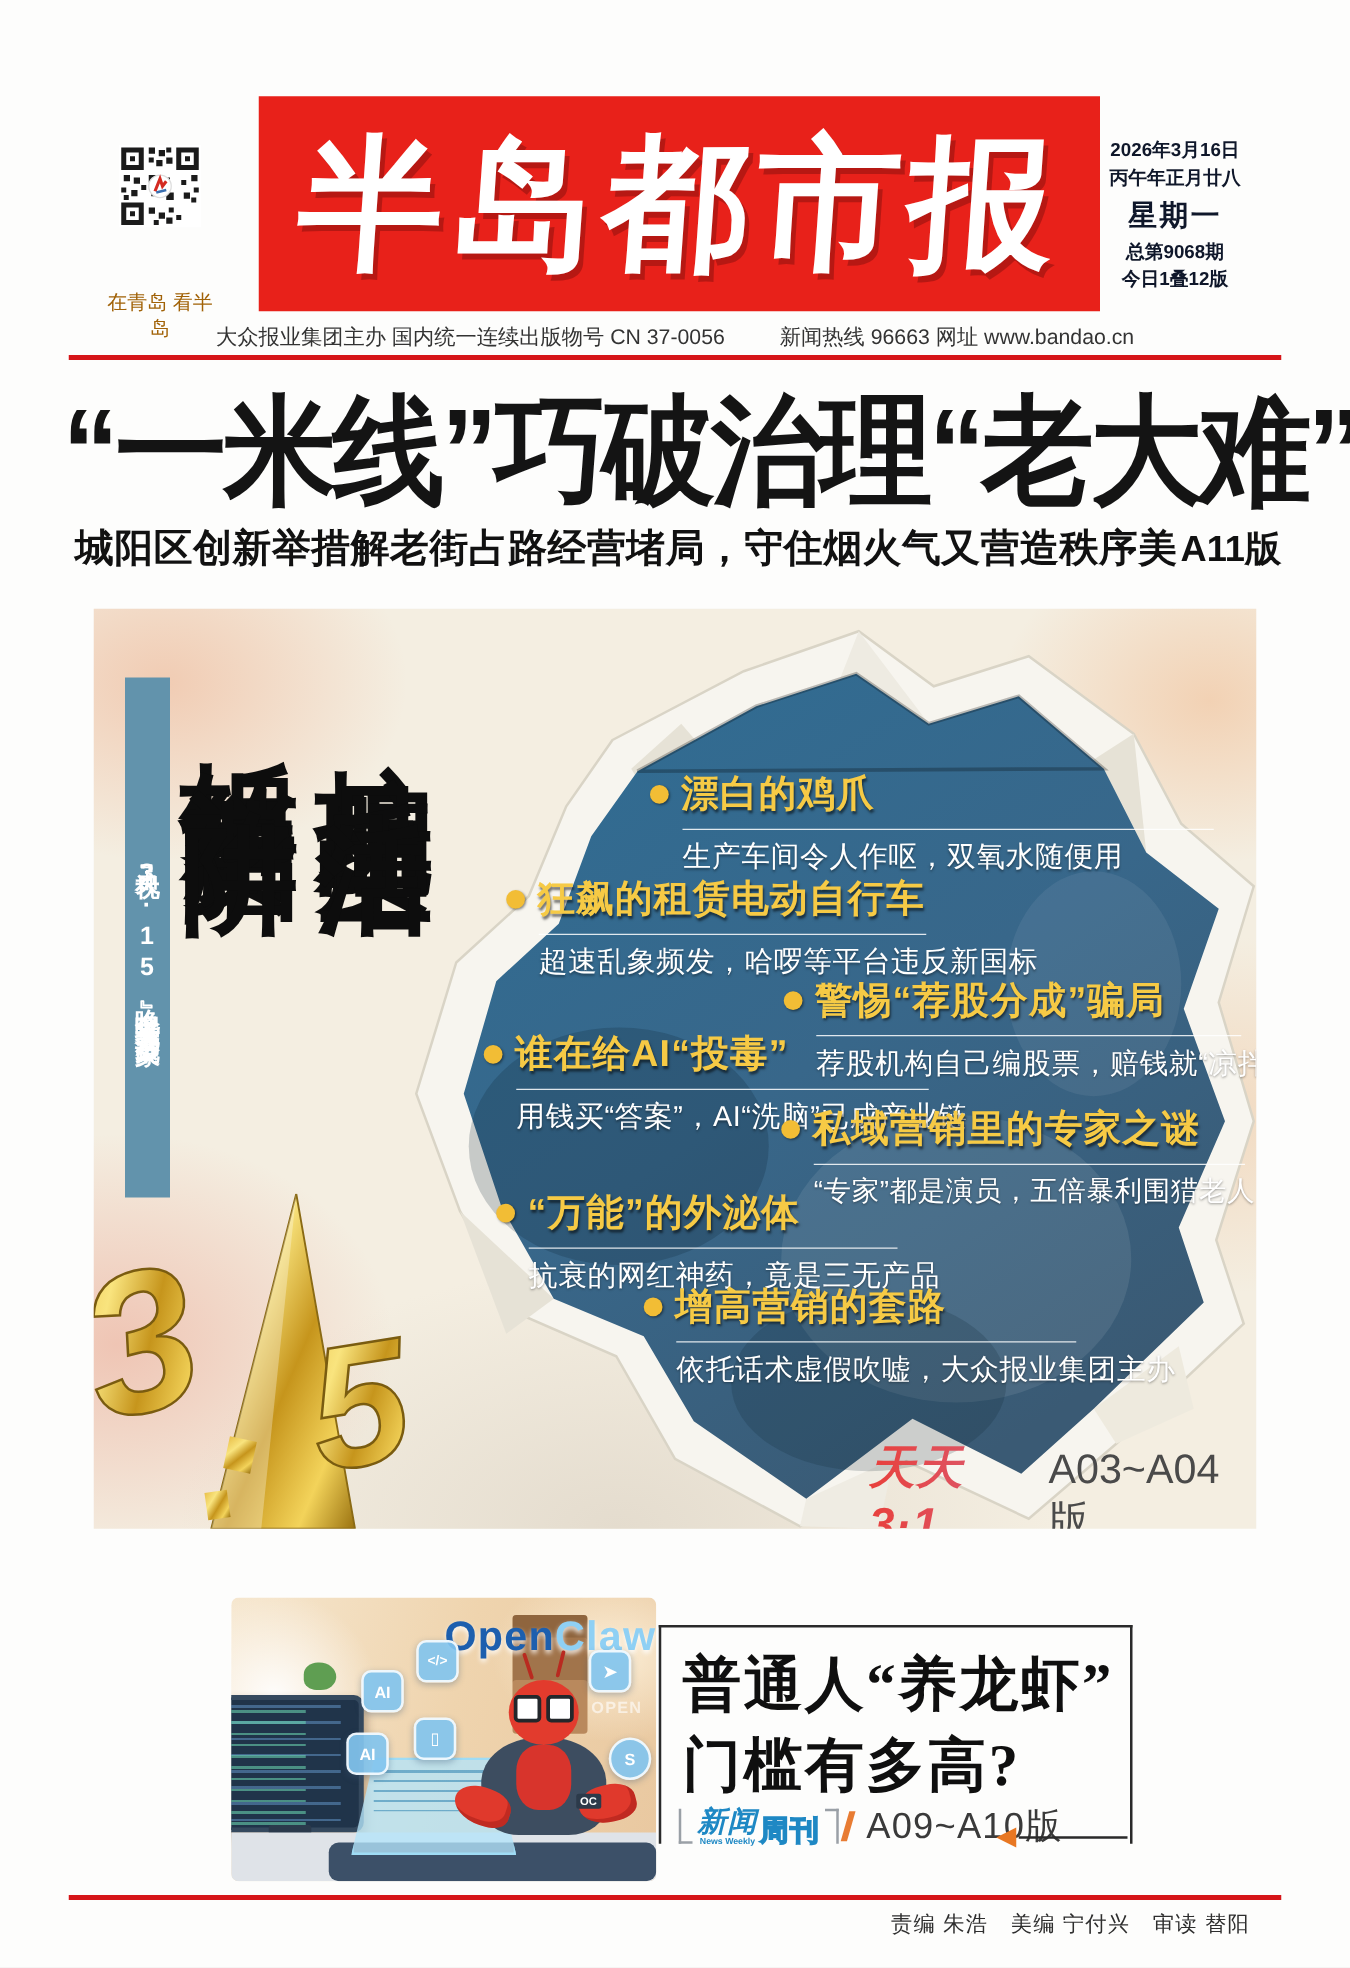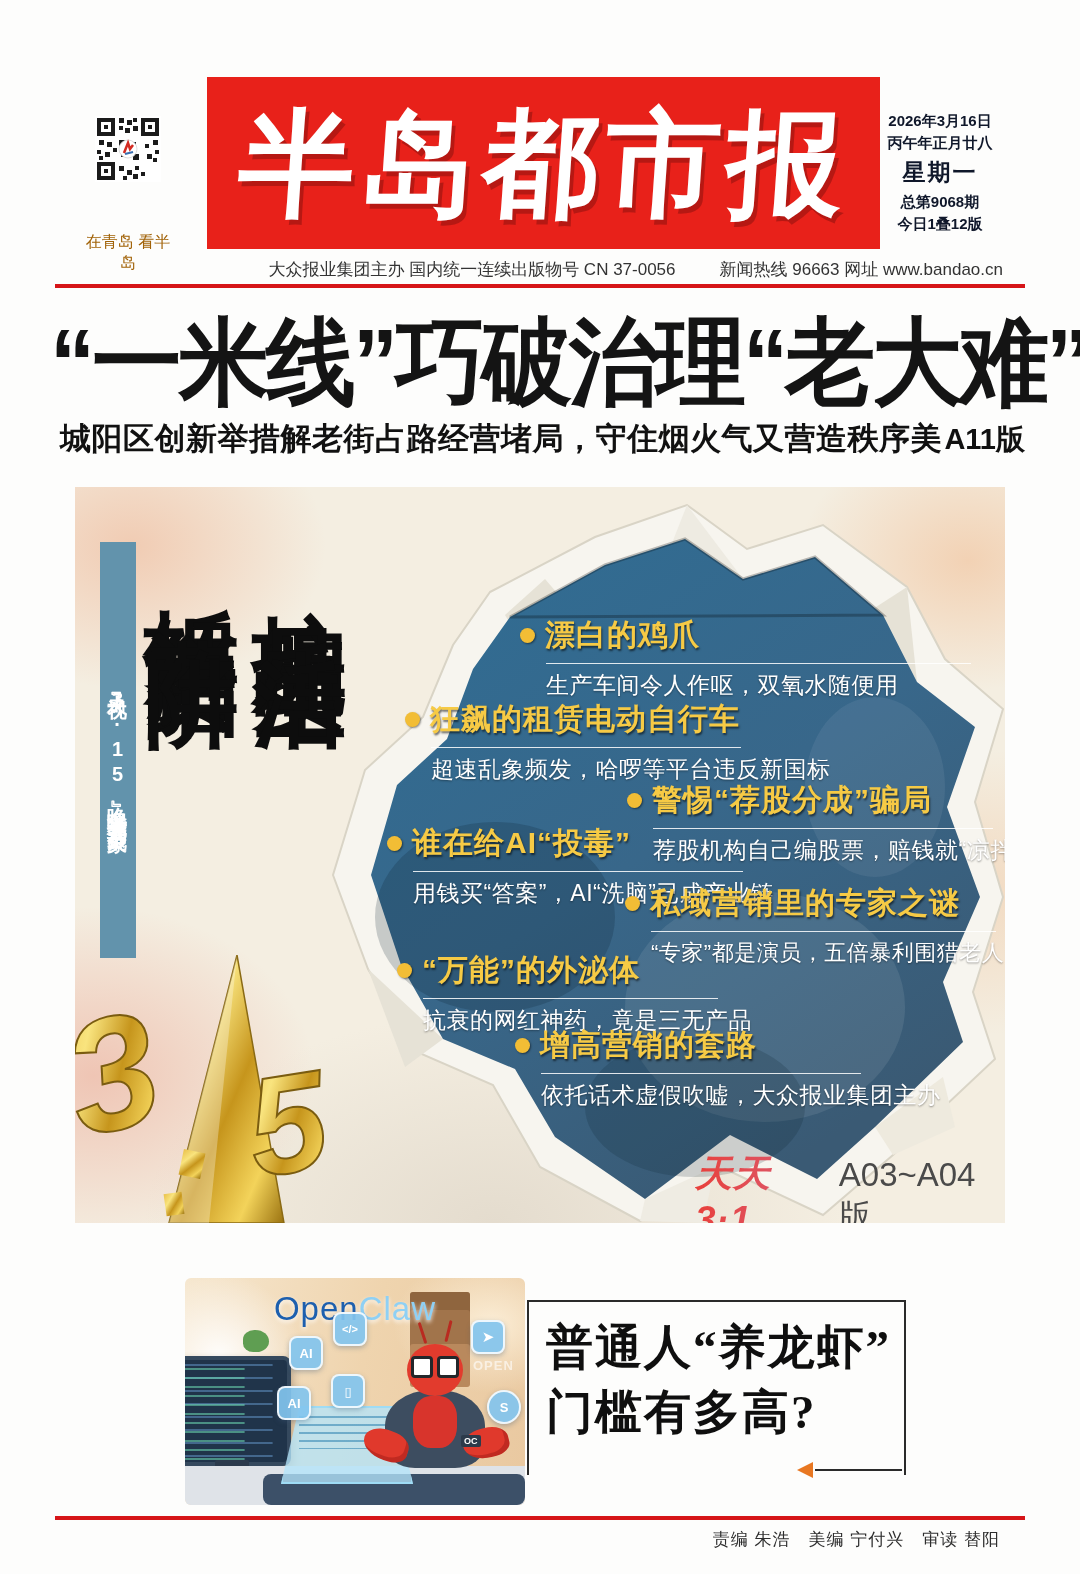--- a/index.html
+++ b/index.html
@@ -10,21 +10,21 @@
   
   #qr-box{left:95px;top:116px;width:66px;height:66px;}
   #qr-caption{left:78px;top:188px;width:100px;text-align:center;font-size:16px;color:#a16207;margin-top:44px;}
   #masthead-red{left:207px;top:77px;width:673px;height:172px;background:#e8211a;
                 display:flex;align-items:center;justify-content:center;}
   #masthead-title{font-family:"DejaVu Serif","Liberation Serif",serif;font-weight:900;
                   font-size:116px;color:#fff;letter-spacing:6px;line-height:1;
                   transform:skewX(-4deg);text-shadow:4px 5px 0 rgba(90,10,10,.35);white-space:nowrap;}
   #date-block{left:880px;top:110px;width:120px;text-align:center;line-height:1.45;font-size:15px;font-weight:bold;color:#0f172a;}
   #date-weekday{font-size:23px;font-weight:900;letter-spacing:2px;margin:2px 0;}
-  #pub-line{left:55px;top:258px;width:970px;text-align:right;font-size:17px;color:#333;}
+  #pub-line{left:55px;top:258px;width:970px;text-align:center;font-size:17px;color:#333;}
   #pub-line span{margin:0 22px;}
   .red-rule{left:55px;width:970px;height:4px;background:#d61518;}
 
   
   #lead-headline{left:50px;top:312px;width:985px;font-size:90px;font-weight:900;line-height:1.05;
                  letter-spacing:-3px;white-space:nowrap;transform:scaleY(1.06);transform-origin:top left;color:#141414;}
   #lead-subrow{left:60px;top:418px;width:965px;display:flex;justify-content:space-between;align-items:baseline;}
   #lead-subheadline{font-size:31px;font-weight:bold;letter-spacing:0.5px;color:#111;}
   #lead-pageref{font-size:29px;font-weight:bold;color:#111;}
 
@@ -62,21 +62,21 @@
 
   
   #illu{left:185px;top:1278px;width:340px;height:227px;border-radius:6px;overflow:hidden;
      background:
        radial-gradient(ellipse 120px 120px at 10% 35%, rgba(255,255,255,.95), transparent 70%),
        radial-gradient(ellipse 140px 100px at 90% 20%, rgba(255,245,225,.8), transparent 70%),
        linear-gradient(105deg,#f6e7cf 0%,#efd4ae 50%,#e9c8a0 100%);}
   .shelf{position:absolute;left:225px;top:14px;width:60px;height:95px;background:#b9895d;border-radius:3px;
          box-shadow:inset 0 18px 0 rgba(90,55,25,.25), inset 0 52px 0 rgba(90,55,25,.25);}
   .plant{position:absolute;left:58px;top:52px;width:26px;height:22px;background:#5f9e52;border-radius:50% 60% 55% 45%;}
-  #illu-title{position:absolute;left:0;top:12px;width:100%;text-align:center;font-size:33px;font-weight:400;
+  #illu-title{position:absolute;left:0;top:12px;width:100%;text-align:right;font-size:33px;font-weight:700;
       letter-spacing:1px;text-shadow:0 2px 4px rgba(255,255,255,.9);}
   #illu-title .t1{color:#1d5fae;} #illu-title .t2{color:#8fd0f4;}
   .monitor{position:absolute;left:-14px;top:78px;width:112px;height:102px;background:#20344a;border:4px solid #35495e;
            border-radius:8px;box-shadow:2px 4px 8px rgba(80,50,20,.35);
            background-image:repeating-linear-gradient(180deg, rgba(110,220,180,.55) 0 2px, transparent 2px 9px),
                             repeating-linear-gradient(180deg, rgba(120,180,240,.4) 0 2px, transparent 2px 13px);
            background-size:55% 100%,80% 100%;background-repeat:no-repeat;background-position:8px 8px,8px 4px;}
   .monitor-stand{position:absolute;left:30px;top:182px;width:34px;height:12px;background:#2b3a4c;border-radius:2px;}
   .desk{position:absolute;left:0;top:188px;width:100%;height:39px;background:#dfe3e8;}
   .deskmat{position:absolute;left:78px;top:196px;width:262px;height:31px;background:#3c5068;border-radius:8px;}
@@ -353,19 +353,30 @@
     <div class="chip" style="left:92px;top:108px">AI</div>
     <div class="chip" style="left:146px;top:96px">▯</div>
     <div class="chip" style="left:286px;top:42px;font-size:15px">➤</div>
     <div class="chip" style="left:302px;top:112px;border-radius:50%">S</div>
   </div>
 
   <div id="feature-box" class="abs"></div>
   <div id="feat-h1" class="feat-h abs">普通人“养龙虾”</div>
   <div id="feat-h2" class="feat-h abs">门槛有多高?</div>
 
+  <div id="logo-row" class="abs">
+    <span class="bracket open"></span>
+    <span id="logo-xinwen">
+      <span class="zh">新闻</span>
+      <span class="en">News Weekly</span>
+    </span>
+    <span id="logo-zhoukan">周刊</span>
+    <span class="bracket close"></span>
+    <span class="orange-slash"></span>
+    <span id="feat-pages">A09~A10版</span>
+  </div>
   <div id="callout-arrow" class="abs"></div>
   <div id="callout-line" class="abs"></div>
 
   <div class="red-rule abs" style="top:1516px"></div>
   <div id="footer-credits" class="abs">责编 朱浩　美编 宁付兴　审读 替阳</div>
 
 </div>
 
 </body></html>

